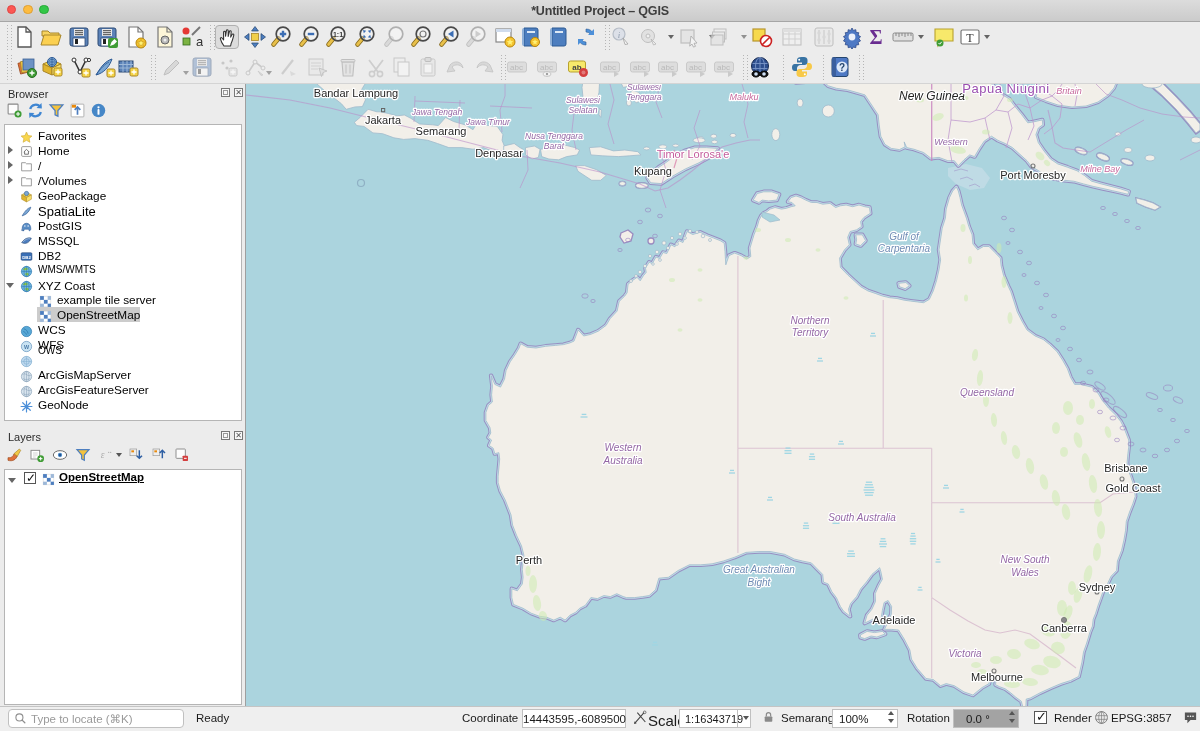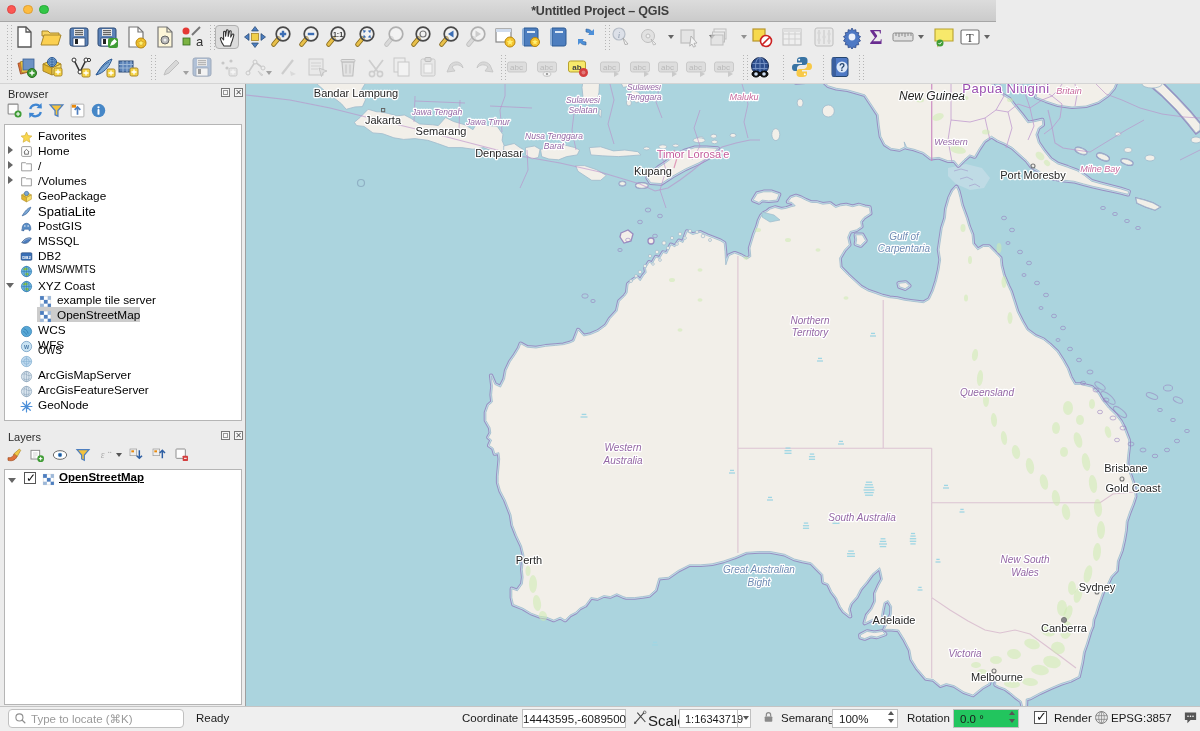--- a/index.html
+++ b/index.html
@@ -1,13 +1,13 @@
 <!DOCTYPE html>
 <html><head><meta charset="utf-8"><style>*{margin:0;padding:0;box-sizing:border-box}body{width:1200px;height:731px;overflow:hidden;font-family:"Liberation Sans",sans-serif;position:relative;background:#ececec}.tb{position:absolute;left:0;width:1200px;background:#ececec}</style></head><body>
-<div style="position:absolute;left:0;top:0;width:996px;height:22px;background:linear-gradient(#dcdcdc,#cbcbcb);border-bottom:1px solid #a6a6a6">
+<div style="position:absolute;left:0;top:0;width:1200px;height:22px;background:linear-gradient(#dcdcdc,#cbcbcb);border-bottom:1px solid #a6a6a6">
     <div style="position:absolute;left:6.9px;top:4.5px;width:9.2px;height:9.2px;border-radius:50%;background:#fc5753;border:0.5px solid #df4744"></div>
     <div style="position:absolute;left:23.4px;top:4.5px;width:9.2px;height:9.2px;border-radius:50%;background:#fdbc40;border:0.5px solid #de9f34"></div>
     <div style="position:absolute;left:39.4px;top:4.5px;width:9.2px;height:9.2px;border-radius:50%;background:#33c748;border:0.5px solid #27aa35"></div>
     <div style="position:absolute;left:0;top:3.5px;width:1200px;text-align:center;font-size:12.5px;font-weight:bold;color:#3e3e3e;letter-spacing:-0.2px">*Untitled Project – QGIS</div>
   </div>
 <div class="tb" style="top:22px;height:30px"></div>
 <div class="tb" style="top:52px;height:32px;border-bottom:1px solid #d4d4d4"></div>
 <div style="position:absolute;left:6px;top:24px;width:2px;height:26px;background-image:radial-gradient(circle,#b5b5b5 35%,transparent 40%);background-size:3px 3px;"></div>
 <div style="position:absolute;left:10px;top:24px;width:2px;height:26px;background-image:radial-gradient(circle,#b5b5b5 35%,transparent 40%);background-size:3px 3px;"></div>
 <div style="position:absolute;left:12px;top:25px;width:24px;height:24px;opacity:1.0;"><svg width="24" height="24" viewBox="0 0 24 24" xmlns="http://www.w3.org/2000/svg">
@@ -962,21 +962,21 @@
 <div style="position:absolute;left:743px;top:716px;width:0;height:0;border-left:3.5px solid transparent;border-right:3.5px solid transparent;border-top:4.5px solid #555"></div>
 <svg style="position:absolute;left:762px;top:711px" width="13" height="13" viewBox="0 0 24 24">
     <rect x="5" y="10" width="14" height="10" rx="1.5" fill="#8a8a8a"></rect>
     <path d="M8 10V7a4 4 0 018 0v3" fill="none" stroke="#8a8a8a" stroke-width="2.2"></path>
   </svg>
 <div style="position:absolute;left:781px;top:712px;font-size:11.5px;color:#1a1a1a">Semarang</div>
 <div style="position:absolute;left:832px;top:709px;width:66px;height:19px;background:#fff;border:1px solid #c0c0c0;font-size:11.5px;color:#1a1a1a;line-height:18px;padding-left:6px">100%</div>
 <div style="position:absolute;left:888px;top:711px;width:0;height:0;border-left:3.5px solid transparent;border-right:3.5px solid transparent;border-bottom:4.5px solid #555"></div>
 <div style="position:absolute;left:888px;top:719px;width:0;height:0;border-left:3.5px solid transparent;border-right:3.5px solid transparent;border-top:4.5px solid #555"></div>
 <div style="position:absolute;left:907px;top:712px;font-size:11.5px;color:#1a1a1a">Rotation</div>
-<div style="position:absolute;left:953px;top:709px;width:66px;height:19px;background:#22c55e;border:1px solid #c0c0c0;font-size:11.5px;color:#1a1a1a;line-height:18px;padding-left:6px">0.0 °</div>
+<div style="position:absolute;left:953px;top:709px;width:66px;height:19px;background:#a3a3a3;border:1px solid #c0c0c0;font-size:11.5px;color:#1a1a1a;line-height:18px;padding-left:12px">0.0 °</div>
 <div style="position:absolute;left:1009px;top:711px;width:0;height:0;border-left:3.5px solid transparent;border-right:3.5px solid transparent;border-bottom:4.5px solid #555"></div>
 <div style="position:absolute;left:1009px;top:719px;width:0;height:0;border-left:3.5px solid transparent;border-right:3.5px solid transparent;border-top:4.5px solid #555"></div>
 <div style="position:absolute;left:1034px;top:711px;width:13px;height:13px;border:1.2px solid #555;background:#fff"></div>
 <div style="position:absolute;left:1036px;top:709px;font-size:13px;color:#111">✓</div>
 <div style="position:absolute;left:1054px;top:712px;font-size:11.5px;color:#1a1a1a">Render</div>
 <svg style="position:absolute;left:1094px;top:710px" width="15" height="15" viewBox="0 0 24 24">
     <circle cx="12" cy="12" r="9.5" fill="#e8e8e8" stroke="#777" stroke-width="1.4"></circle>
     <path d="M3 9h18M3 15h18M12 2.5v19" stroke="#777" fill="none"></path>
     <ellipse cx="12" cy="12" rx="4.5" ry="9.5" fill="none" stroke="#777"></ellipse>
   </svg>

